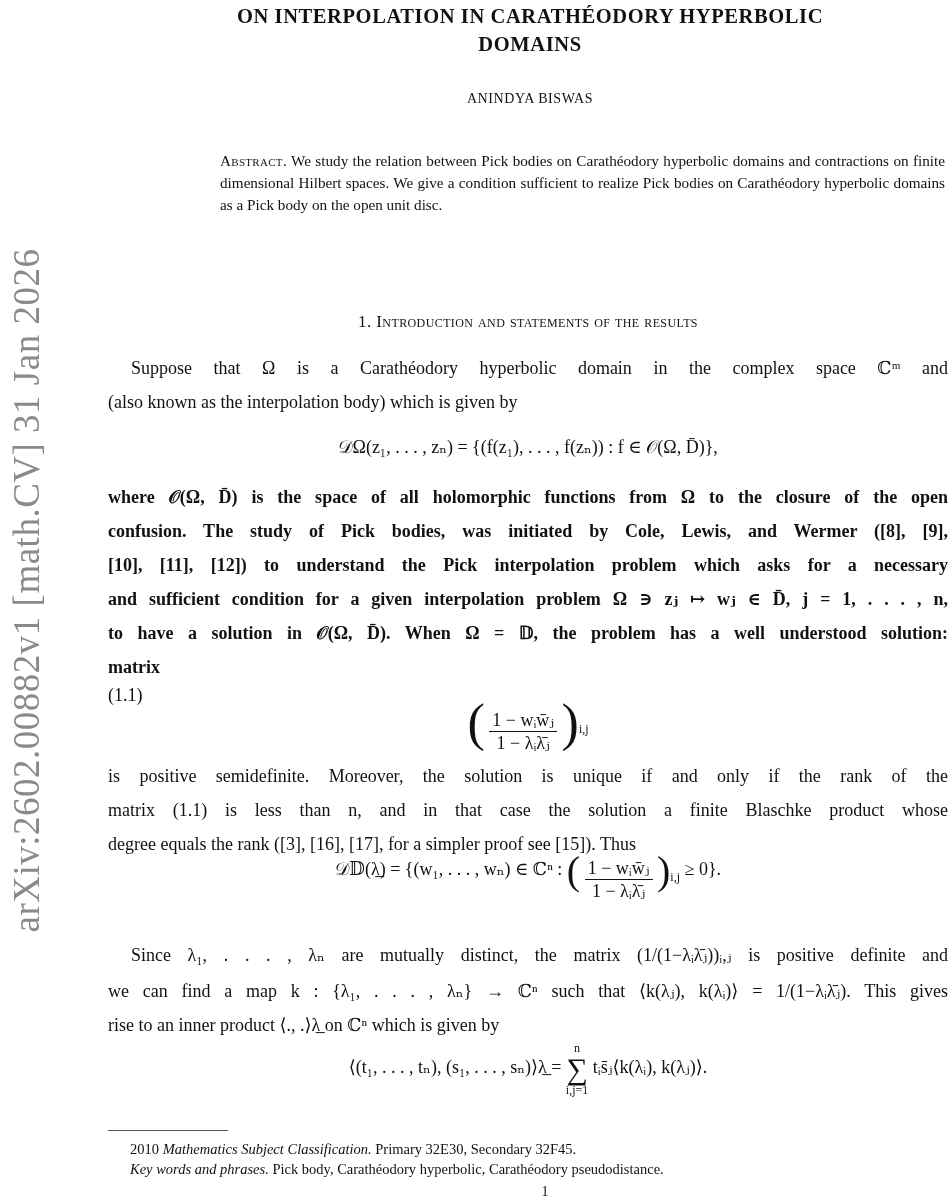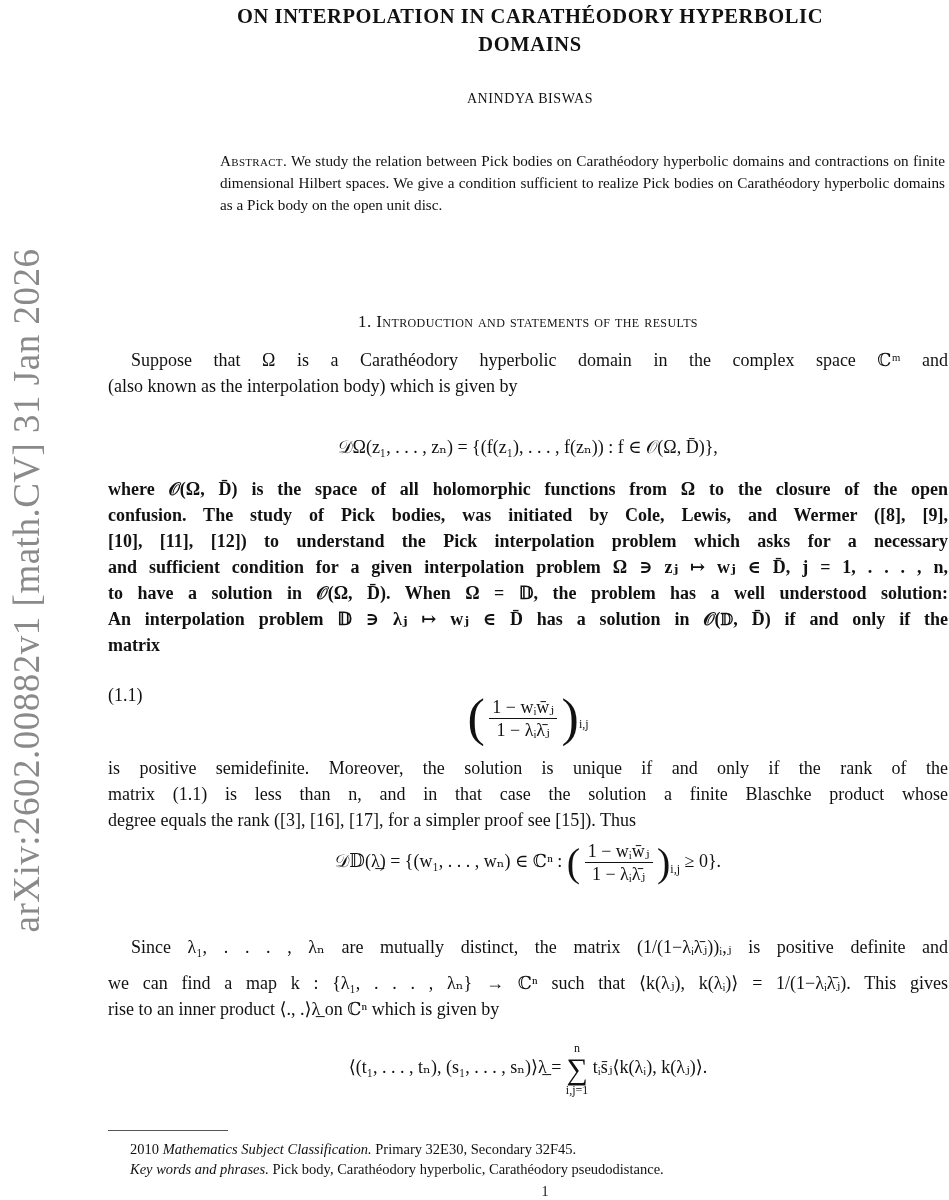--- a/index.html
+++ b/index.html
@@ -31,31 +31,31 @@
     font-size: 15.2px; line-height: 22px; text-align: justify; margin-left: 40px;
   }
   .abstract .label { font-variant: small-caps; letter-spacing: 0.3px; }
 
   .section-heading {
     position: absolute; left: 108px; width: 840px; top: 312px;
     text-align: center; font-size: 17px; font-variant: small-caps; letter-spacing: 0.4px;
   }
 
   .para { position: absolute; left: 108px; width: 840px; font-size: 18px; line-height: 26px; text-align: justify; }
-  .para .ln { display: block; white-space: nowrap; text-align-last: justify; text-indent: 0; }
+  .para .ln { display: block; white-space: nowrap; text-align-last: justify; text-indent: 0; margin-top: 8px; }
   .para .ln.first { padding-left: 23px; }
   .para .ln.last { text-align-last: left; }
 
   .display { position: absolute; left: 108px; width: 840px; text-align: center; font-size: 18px; font-style: normal; }
   .eqnum { position: absolute; left: 108px; font-size: 18px; }
 
   i.m { font-style: italic; }
 
   .frac { display: inline-block; vertical-align: middle; text-align: center; }
-  .frac .num { display: block; padding: 0 3px; border-bottom: 1px solid #111; }
+  .frac .num { display: block; padding: 0 3px; border-bottom: 1px solid #111; margin-top: 17px; }
   .frac .den { display: block; padding: 0 3px; }
   .bigparen { font-size: 52px; vertical-align: middle; font-weight: 200; line-height: 1; }
   .sub { font-size: 12px; vertical-align: -6px; }
 
   .footnote-rule { position: absolute; left: 108px; top: 1130px; width: 120px; height: 1px; background: #555; }
   .footnote { position: absolute; left: 130px; width: 820px; font-size: 14.5px; line-height: 20px; }
   .page-number { position: absolute; left: 0; width: 1090px; top: 1184px; text-align: center; font-size: 14px; }
 </style>
 </head>
 <body>
@@ -87,21 +87,20 @@
 </div>
 
 <div class="display" style="top:436px;">𝒟Ω(z₁, . . . , zₙ) = {(f(z₁), . . . , f(zₙ)) : f ∈ 𝒪(Ω, D̄)},</div>
 
 <div class="para" style="top:476px;font-weight:bold;">
   <span class="ln">where 𝒪(Ω, D̄) is the space of all holomorphic functions from Ω to the closure of the open</span>
   <span class="ln">confusion. The study of Pick bodies, was initiated by Cole, Lewis, and Wermer ([8], [9],</span>
   <span class="ln">[10], [11], [12]) to understand the Pick interpolation problem which asks for a necessary</span>
   <span class="ln">and sufficient condition for a given interpolation problem Ω ∋ zⱼ ↦ wⱼ ∈ D̄, j = 1, . . . , n,</span>
   <span class="ln">to have a solution in 𝒪(Ω, D̄). When Ω = 𝔻, the problem has a well understood solution:</span>
-  <span class="ln">An interpolation problem 𝔻 ∋ λⱼ ↦ wⱼ ∈ D̄ has a solution in 𝒪(𝔻, D̄) if and only if the</span>
   <span class="ln last">matrix</span>
 </div>
 
 <div class="eqnum" style="top:685px;">(1.1)</div>
 <div class="display" style="top:692px;">
   <span class="bigparen">(</span>
   <span class="frac">
     <span class="num">1 − wᵢw̄ⱼ</span>
     <span class="den">1 − λᵢλ̄ⱼ</span>
   </span>

